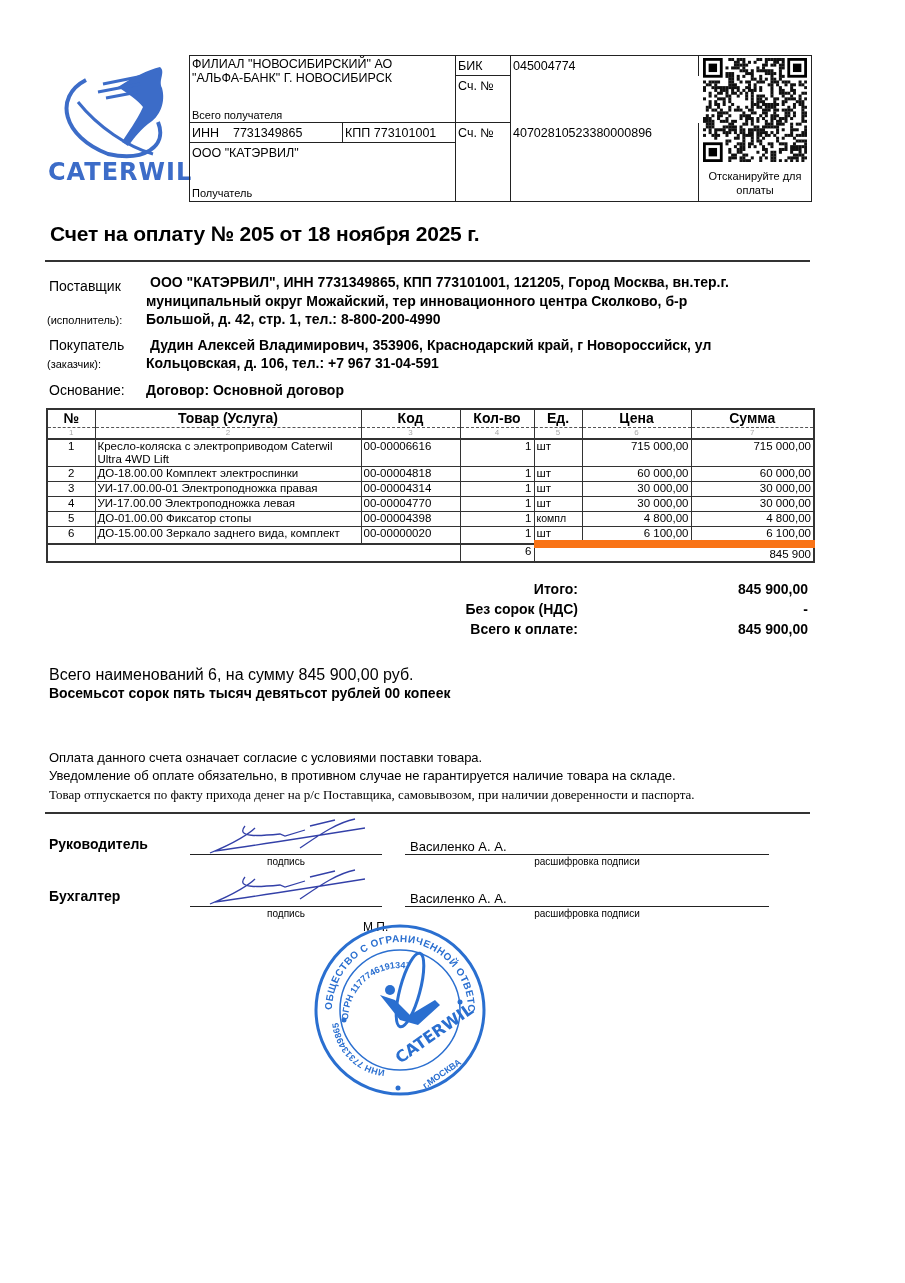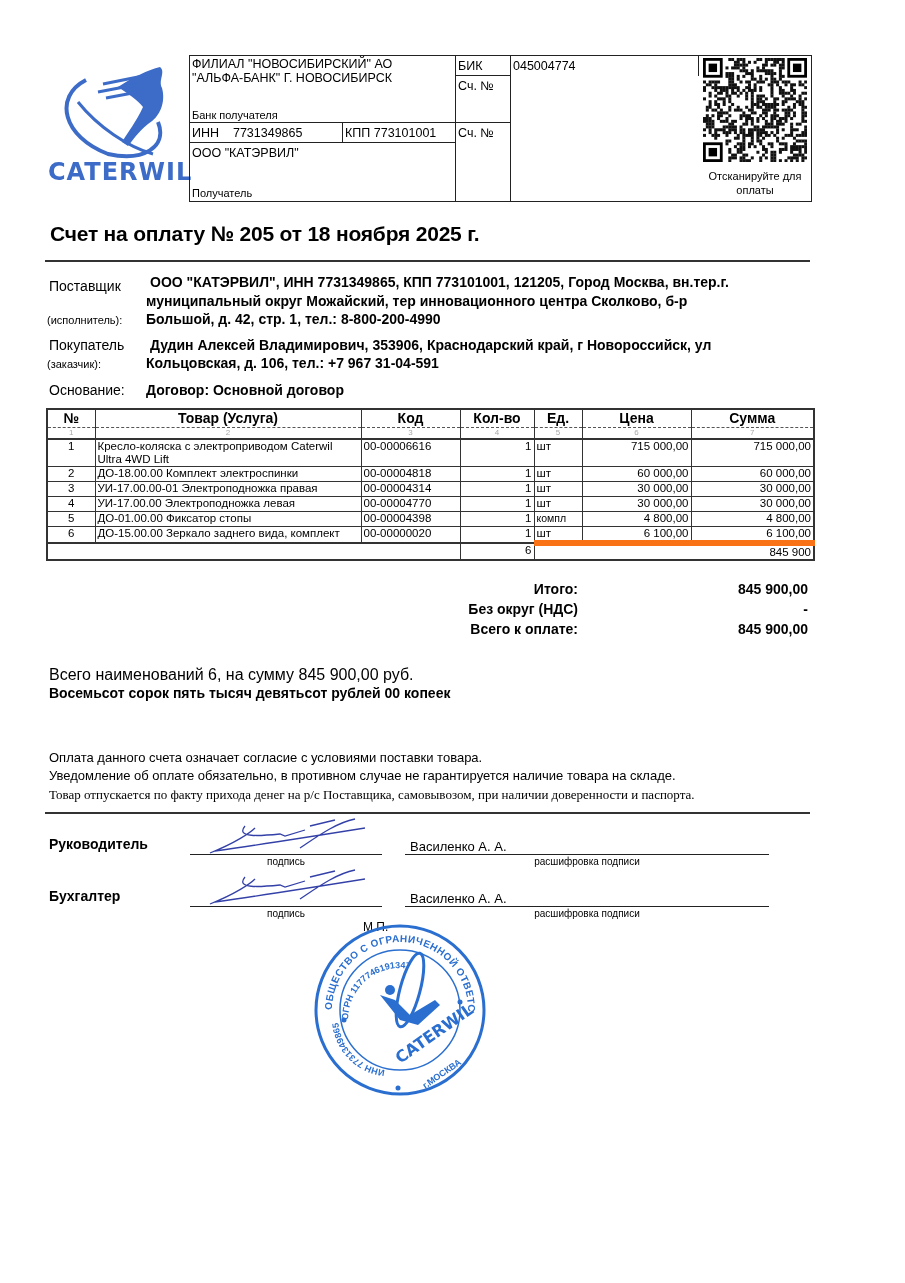--- a/index.html
+++ b/index.html
@@ -51,39 +51,40 @@
     <path d="M30 40 C 50 65, 80 85, 105 92" fill="none" stroke="#3c6cc8" stroke-width="3"></path>
     <path d="M70 25 C 85 15, 100 8, 112 5 C 118 10, 110 18, 114 26 C 118 40, 112 55, 100 62 C 90 70, 85 78, 80 84 L 74 80 C 80 70, 88 60, 95 45 C 90 38, 80 32, 70 25 Z" fill="#3c6cc8"></path>
     <path d="M55 22 L 95 14 M 50 30 L 92 22 M 58 36 L 90 30" stroke="#3c6cc8" stroke-width="3"></path>
   </svg>
   <div id="logo-text">CATERWIL</div>
 </div>
 
 <div id="bank" class="abs">
   <div class="cell" style="left:0;top:0;width:266px;height:67px;border-right-width:1px;border-bottom-width:1px;padding:1px 2px;">
     <div style="width:230px;">ФИЛИАЛ "НОВОСИБИРСКИЙ" АО "АЛЬФА-БАНК" Г. НОВОСИБИРСК</div>
-    <div class="small" style="position:absolute;left:2px;bottom:0;">Банк получателя</div>
+    <div class="small" style="position:absolute;left:2px;bottom:0;">Всего получателя</div>
   </div>
   <div class="cell" style="left:0;top:67px;width:153px;height:20px;border-right-width:1px;border-bottom-width:1px;padding:3px 2px;">
     <span>ИНН</span>&nbsp;&nbsp;&nbsp;
     <span>7731349865</span>
   </div>
   <div class="cell" style="left:153px;top:67px;width:113px;height:20px;border-right-width:1px;border-bottom-width:1px;padding:3px 2px;">
     <span>КПП</span>
     <span>773101001</span>
   </div>
   <div class="cell" style="left:0;top:87px;width:266px;height:58px;border-right-width:1px;padding:3px 2px;">
     <div>ООО "КАТЭРВИЛ"</div>
     <div class="small" style="position:absolute;left:2px;bottom:1px;">Получатель</div>
   </div>
 
   <div class="cell" style="left:266px;top:0;width:55px;height:20px;border-right-width:1px;border-bottom-width:1px;padding:3px 2px;">БИК</div>
   <div class="cell" style="left:321px;top:0;width:188px;height:20px;border-right-width:1px;padding:3px 2px;">045004774</div>
   <div class="cell" style="left:266px;top:20px;width:55px;height:47px;border-right-width:1px;border-bottom-width:1px;padding:3px 2px;">Сч. №</div>
   <div class="cell" style="left:266px;top:67px;width:55px;height:78px;border-right-width:1px;padding:3px 2px;">Сч. №</div>
+  <div class="cell" style="left:321px;top:67px;width:188px;height:78px;border-right-width:1px;padding:3px 2px;">40702810523380000896</div>
 
   <div class="cell" style="left:509px;top:0;width:112px;height:145px;">
     <svg id="qr" style="position:absolute;left:4px;top:2px;" width="104" height="104">
         <rect x="0" y="22.486486486486488" width="3.010810810810811" height="3.010810810810811" fill="#111"></rect>
         <rect x="0" y="28.10810810810811" width="3.010810810810811" height="3.010810810810811" fill="#111"></rect>
         <rect x="0" y="30.91891891891892" width="3.010810810810811" height="3.010810810810811" fill="#111"></rect>
         <rect x="0" y="39.351351351351354" width="3.010810810810811" height="3.010810810810811" fill="#111"></rect>
         <rect x="0" y="59.02702702702703" width="3.010810810810811" height="3.010810810810811" fill="#111"></rect>
         <rect x="0" y="61.83783783783784" width="3.010810810810811" height="3.010810810810811" fill="#111"></rect>
         <rect x="0" y="70.27027027027027" width="3.010810810810811" height="3.010810810810811" fill="#111"></rect>
@@ -753,28 +754,28 @@
       <td style="white-space:nowrap;overflow:hidden;">ДО-15.00.00 Зеркало заднего вида, комплект</td>
       <td>00-00000020</td>
       <td class="r">1</td>
       <td>шт</td>
       <td class="r">6 100,00</td>
       <td class="r">6 100,00</td>
     </tr>
     <tr>
       <td colspan="3" style="border-top:2px solid #333"></td>
       <td class="r" style="border-top:2px solid #333">6</td>
-      <td colspan="3" class="r" style="border-top:6px solid #f97316">845 900</td>
+      <td colspan="3" class="r" style="border-top:8px solid #f97316">845 900</td>
     </tr>
   </tbody>
 </table>
 
 <div class="abs tot" style="right:327px;top:581px;text-align:right;">Итого:</div>
 <div class="abs tot" style="right:97px;top:581px;text-align:right;">845 900,00</div>
-<div class="abs tot" style="right:327px;top:601px;text-align:right;">Без округ (НДС)</div>
+<div class="abs tot" style="right:327px;top:601px;text-align:right;">Без сорок (НДС)</div>
 <div class="abs tot" style="right:97px;top:601px;text-align:right;">-</div>
 <div class="abs tot" style="right:327px;top:621px;text-align:right;">Всего к оплате:</div>
 <div class="abs tot" style="right:97px;top:621px;text-align:right;">845 900,00</div>
 
 <div class="abs note" style="left:49px;top:666px;font-size:16px;">Всего наименований 6, на сумму 845 900,00 руб.</div>
 <div class="abs val" style="left:49px;top:672px;margin-top:12px;">Восемьсот сорок пять тысяч девятьсот рублей 00 копеек</div>
 
 <div class="abs note" style="left:49px;top:750px;">Оплата данного счета означает согласие с условиями поставки товара.</div>
 <div class="abs note" style="left:49px;top:768px;">Уведомление об оплате обязательно, в противном случае не гарантируется наличие товара на складе.</div>
 <div class="abs note" style="left:49px;top:787px;font-family:Liberation Serif, serif;">Товар отпускается по факту прихода денег на р/с Поставщика, самовывозом, при наличии доверенности и паспорта.</div>

